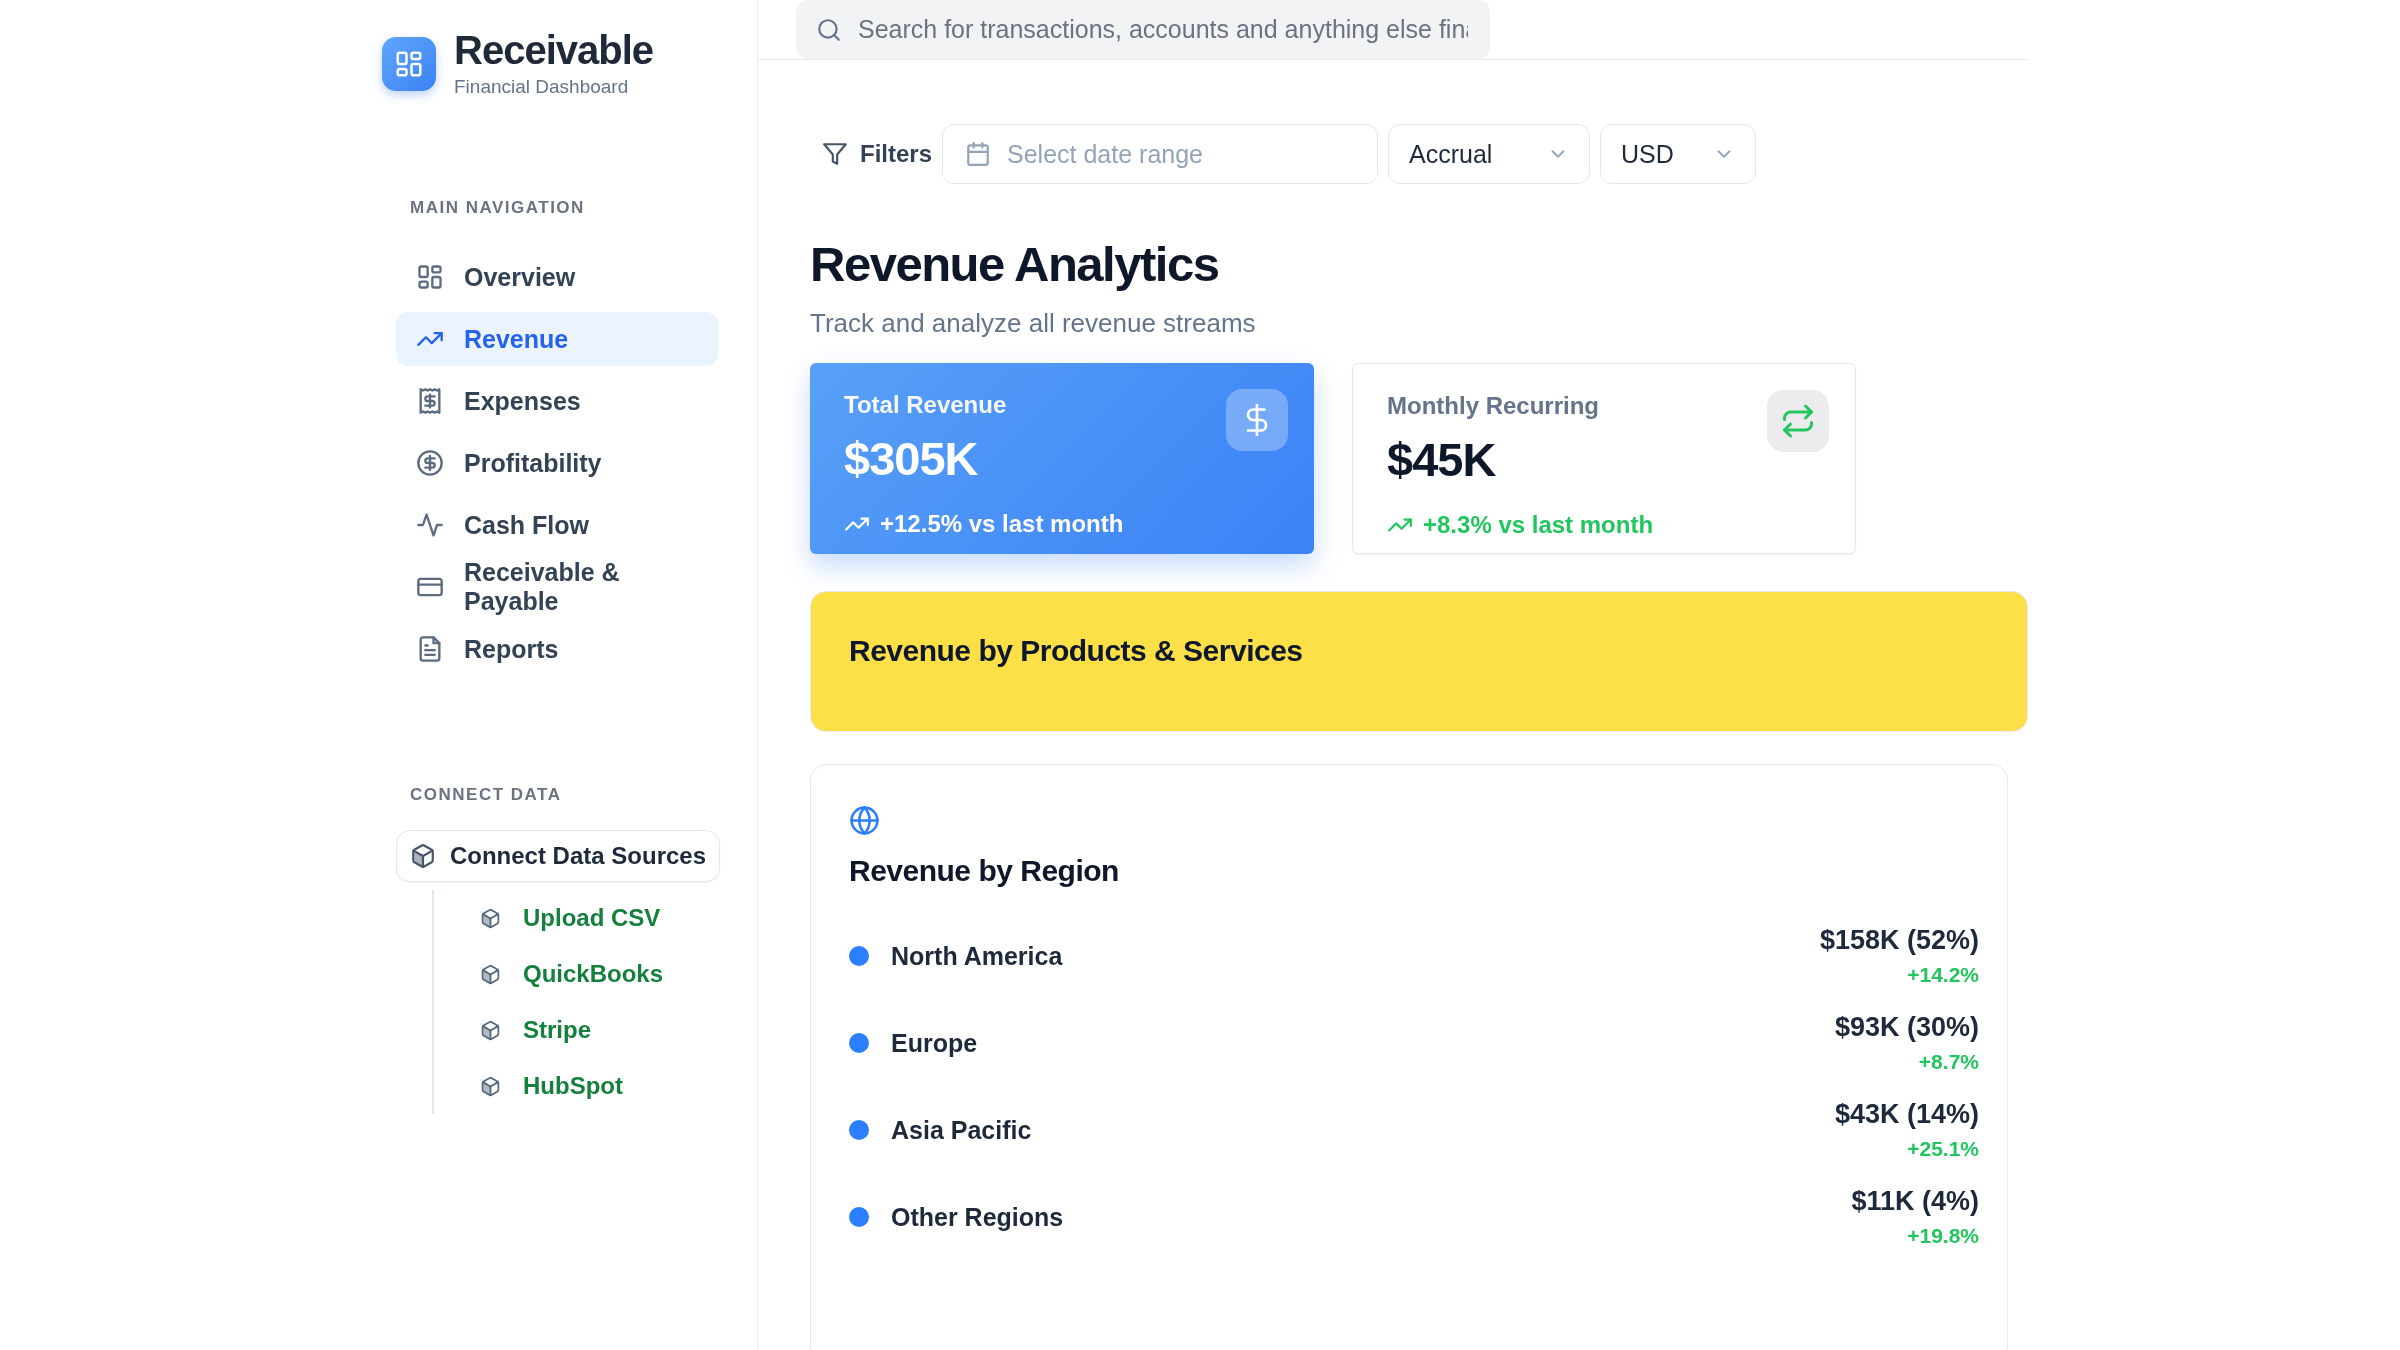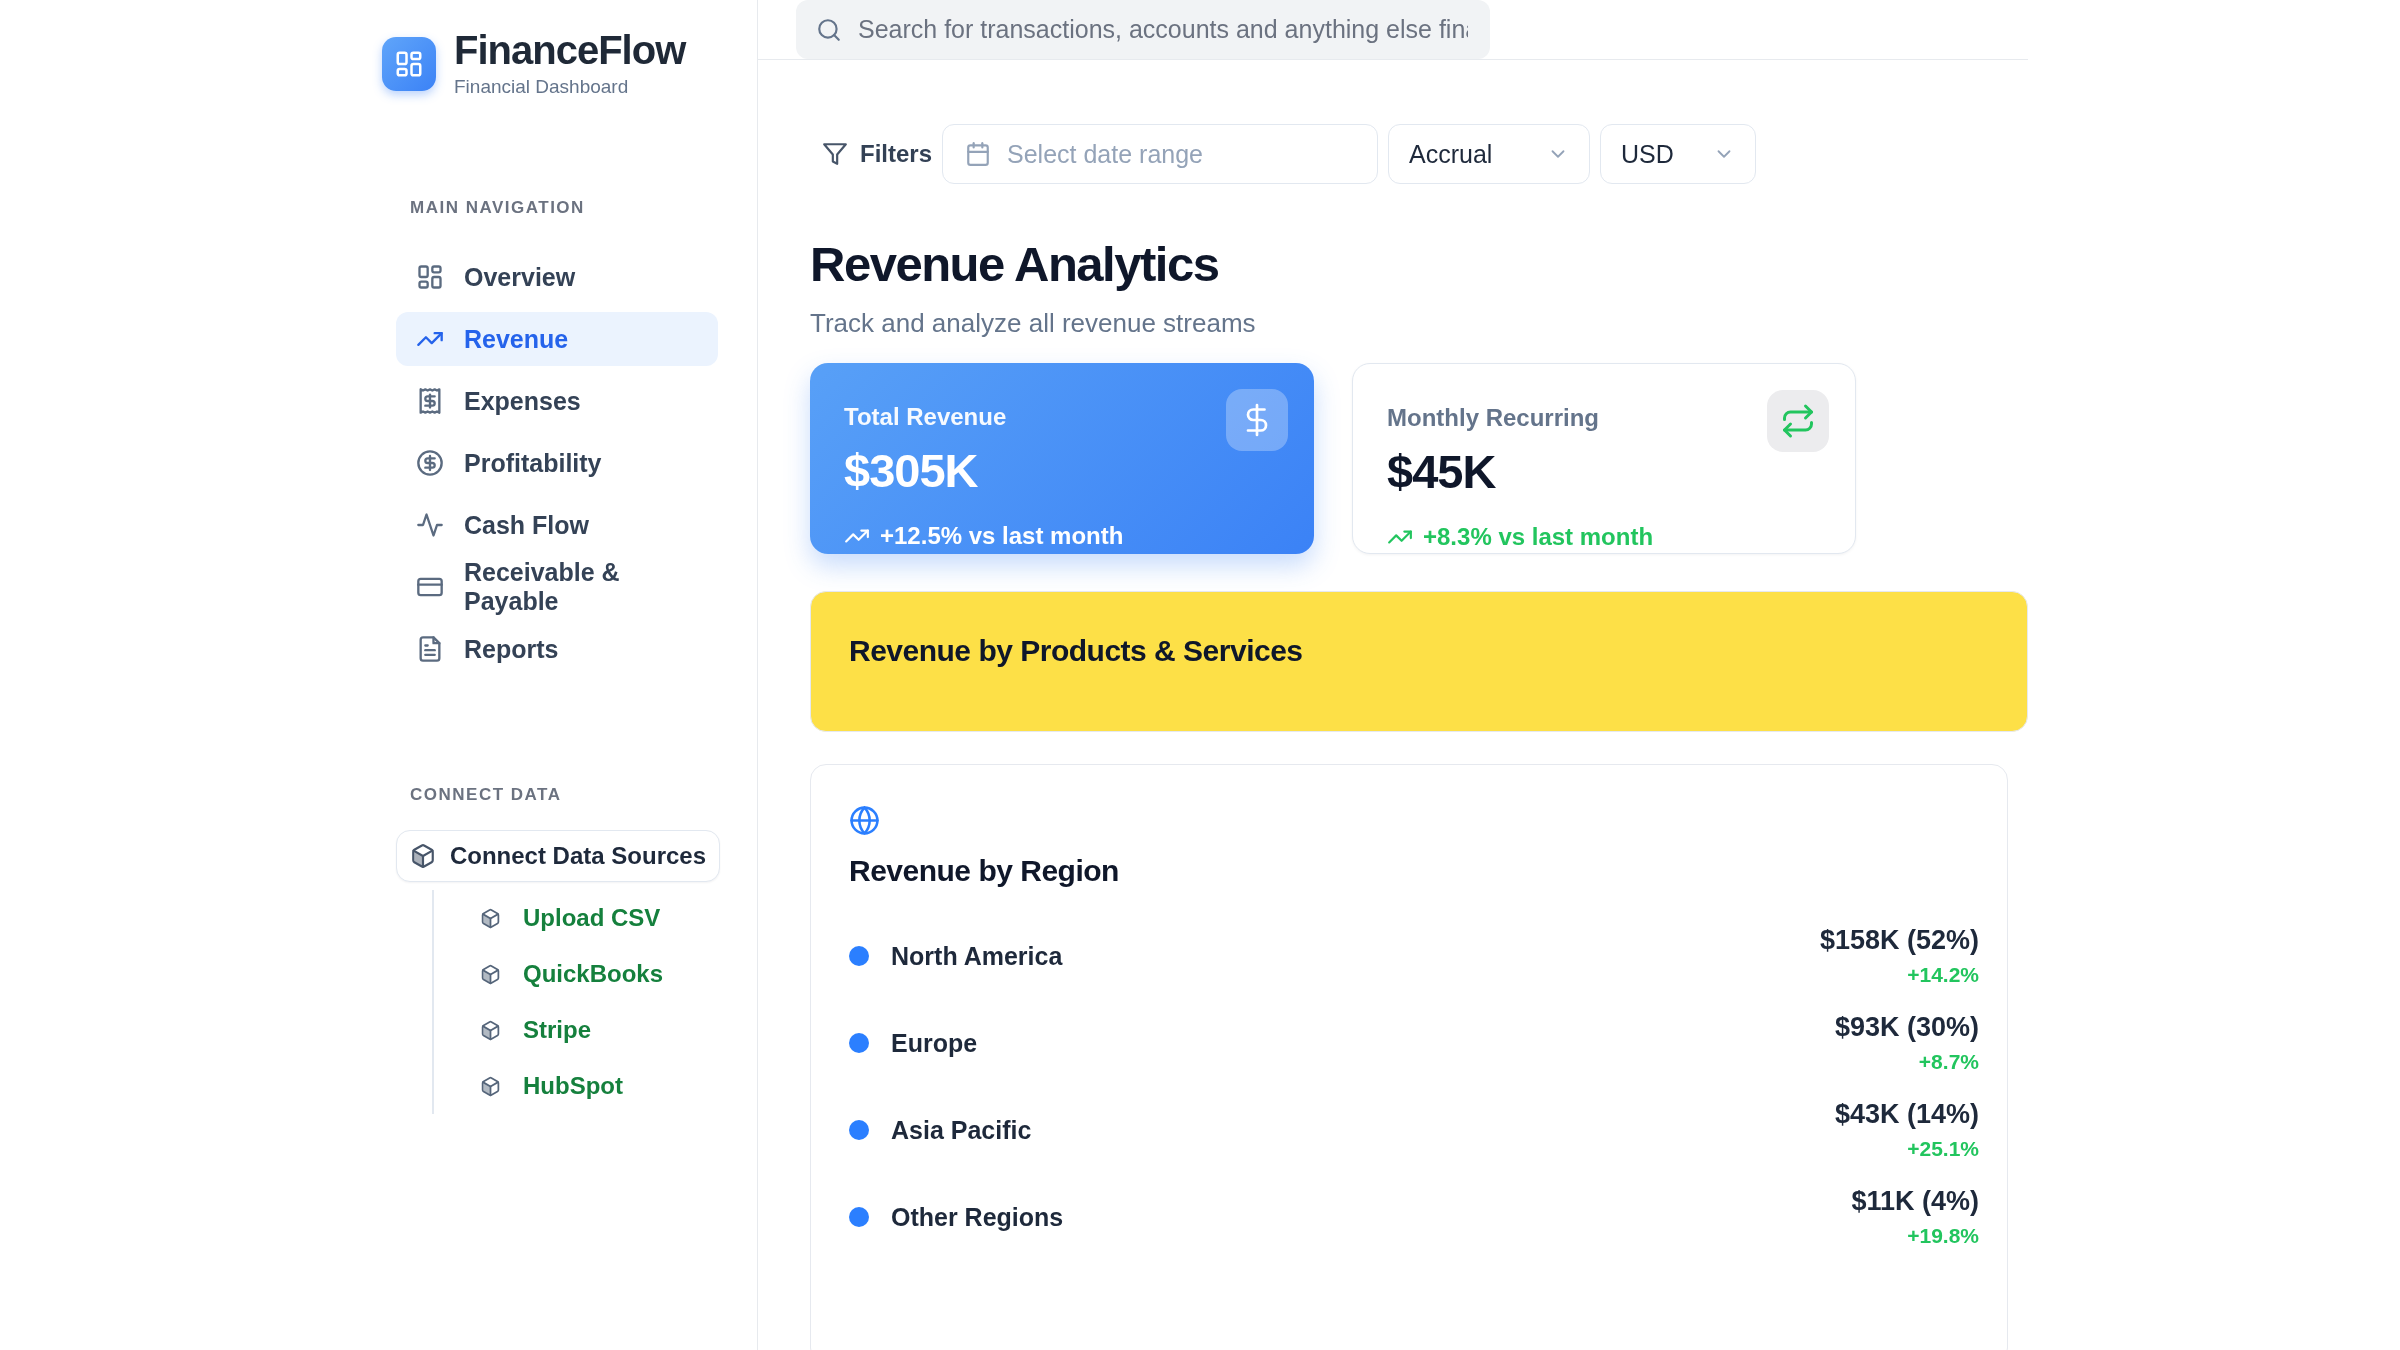--- a/index.html
+++ b/index.html
@@ -42,21 +42,21 @@
   .select-box svg{width:22px;height:22px;color:#94a3b8;flex:none;}
   .sel-accrual{width:202px;}
   .sel-usd{width:156px;}
   .divider{height:1px;background:#e7eaee;margin:27px 0 0 38px;}
 
   .content{padding:28px 0 0 52px;}
   .page-title{font-size:49px;font-weight:800;color:#0f172a;letter-spacing:-1.5px;line-height:1.05;}
   .page-sub{font-size:26px;color:#64748b;margin-top:18px;}
 
   .kpi-row{display:flex;gap:38px;margin-top:24px;}
-  .kpi-card{position:relative;width:504px;height:191px;box-sizing:border-box;border-radius:18px;padding:40px 34px;}
+  .kpi-card{position:relative;width:504px;height:191px;box-sizing:border-box;border-radius:6px;padding:28px 34px;}
   .kpi-blue{background:linear-gradient(135deg,#58a0f7 0%,#3b82f6 100%);color:#fff;box-shadow:0 12px 26px rgba(59,130,246,.28);}
   .kpi-white{background:#fff;border:1px solid #e2e8f0;box-shadow:0 1px 3px rgba(16,24,40,.05);}
   .kpi-label{font-size:24px;font-weight:600;}
   .kpi-blue .kpi-label{color:rgba(255,255,255,.95);}
   .kpi-white .kpi-label{color:#64748b;}
   .kpi-value{font-size:47px;font-weight:800;margin-top:12px;letter-spacing:-1px;}
   .kpi-white .kpi-value{color:#0f172a;}
   .kpi-change{display:flex;align-items:center;gap:10px;font-size:24px;font-weight:600;margin-top:24px;}
   .kpi-blue .kpi-change{color:#fff;}
   .kpi-white .kpi-change{color:#22c55e;}
@@ -162,21 +162,21 @@
 <div class="container">
 
   <aside class="sidebar">
     <div class="logo-row">
       <div class="logo-tile">
         <svg viewBox="0 0 24 24" width="30" height="30" fill="none" stroke="currentColor" stroke-width="2" stroke-linecap="round" stroke-linejoin="round">
             <use href="#i-dash"></use>
           </svg>
       </div>
       <div>
-        <div class="brand-name">FinanceFlow</div>
+        <div class="brand-name">Receivable</div>
         <div class="brand-sub">Financial Dashboard</div>
       </div>
     </div>
 
     <div class="nav-header">MAIN NAVIGATION</div>
 
     <nav class="nav">
       <div class="nav-item">
         <svg viewBox="0 0 24 24" fill="none" stroke="currentColor" stroke-width="2" stroke-linecap="round" stroke-linejoin="round">
             <use href="#i-dash"></use>

